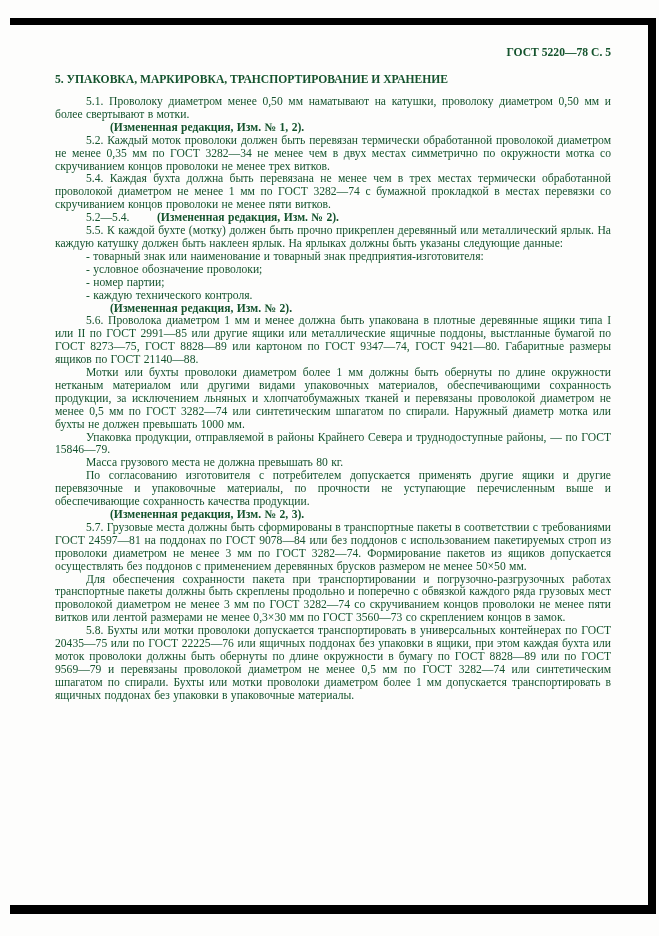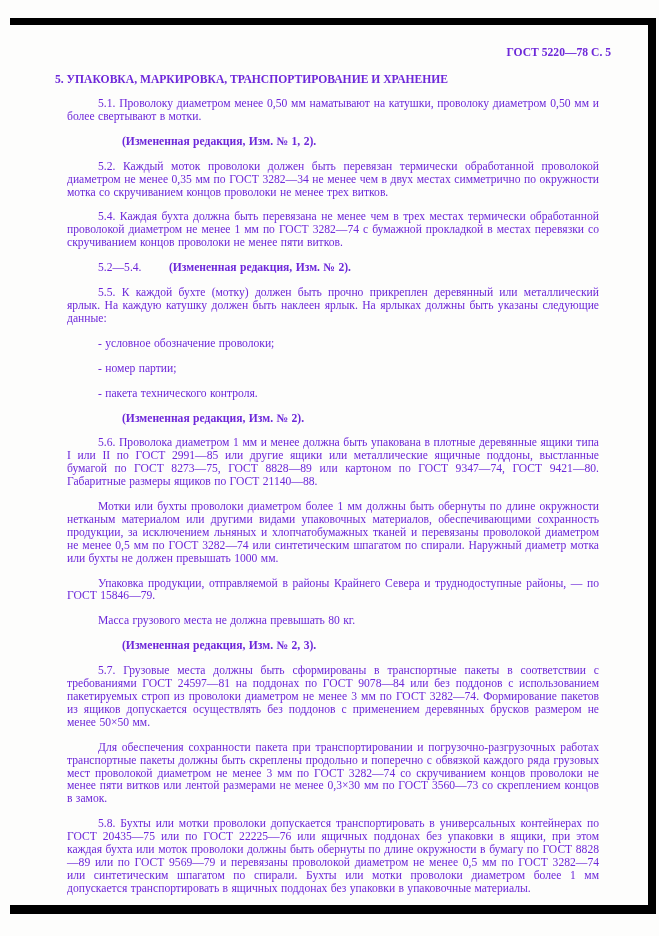--- a/index.html
+++ b/index.html
@@ -7,21 +7,21 @@
     padding: 0;
     background: #ffffff;
   }
   .page {
     position: relative;
     width: 659px;
     height: 936px;
     background: #fdfdfc;
     overflow: hidden;
     font-family: "Liberation Serif", serif;
-    color: #6d28d9;
+    color: #14532d;
   }
   .bar {
     position: absolute;
     background: #000;
   }
   .bar-top    { left: 10px; top: 18px;  width: 639px; height: 7px; }
   .bar-right  { left: 648px; top: 18px; width: 8px;  height: 896px; }
   .bar-bottom { left: 10px; top: 905px; width: 646px; height: 9px; }
   .content {
     position: absolute;
@@ -36,21 +36,21 @@
     line-height: 13px;
     margin: 0 0 14px 0;
   }
   .title {
     font-weight: bold;
     font-size: 11.6px;
     line-height: 13px;
     margin: 0 0 10px 0;
   }
   .doc-body p.para {
-    margin: 12px;
+    margin: 0;
     text-align: justify;
     text-indent: 31px;
     font-size: 11.6px;
     line-height: 12.9px;
     word-spacing: 0.5px;
   }
   .doc-body .bold {
     font-weight: bold;
     padding-left: 24px;
   }
@@ -66,27 +66,29 @@
   <div class="content">
     <div class="header">ГОСТ 5220—78 С. 5</div>
     <h1 class="title">5. УПАКОВКА, МАРКИРОВКА, ТРАНСПОРТИРОВАНИЕ И ХРАНЕНИЕ</h1>
     <div class="doc-body">
         <p class="para"><span>5.1. Проволоку диаметром менее 0,50 мм наматывают на катушки, проволоку диаметром 0,50 мм и более свертывают в мотки.</span></p>
         <p class="para"><span class="bold">(Измененная редакция, Изм. № 1, 2).</span></p>
         <p class="para"><span>5.2. Каждый моток проволоки должен быть перевязан термически обработанной проволокой диаметром не менее 0,35 мм по ГОСТ 3282—34 не менее чем в двух местах симметрично по окружности мотка со скручиванием концов проволоки не менее трех витков.</span></p>
         <p class="para"><span>5.4. Каждая бухта должна быть перевязана не менее чем в трех местах термически обработанной проволокой диаметром не менее 1 мм по ГОСТ 3282—74 с бумажной прокладкой в местах перевязки со скручиванием концов проволоки не менее пяти витков.</span></p>
         <p class="para"><span>5.2—5.4. </span><span class="bold">(Измененная редакция, Изм. № 2).</span></p>
         <p class="para"><span>5.5. К каждой бухте (мотку) должен быть прочно прикреплен деревянный или металлический ярлык. На каждую катушку должен быть наклеен ярлык. На ярлыках должны быть указаны следующие данные:</span></p>
+        <p class="para"><span>- товарный знак или наименование и товарный знак предприятия-изготовителя:</span></p>
         <p class="para"><span>- условное обозначение проволоки;</span></p>
         <p class="para"><span>- номер партии;</span></p>
-        <p class="para"><span>- пакета технического контроля.</span></p>
+        <p class="para"><span>- каждую технического контроля.</span></p>
         <p class="para"><span class="bold">(Измененная редакция, Изм. № 2).</span></p>
         <p class="para"><span>5.6. Проволока диаметром 1 мм и менее должна быть упакована в плотные деревянные ящики типа I или II по ГОСТ 2991—85 или другие ящики или металлические ящичные поддоны, выстланные бумагой по ГОСТ 8273—75, ГОСТ 8828—89 или картоном по ГОСТ 9347—74, ГОСТ 9421—80. Габаритные размеры ящиков по ГОСТ 21140—88.</span></p>
         <p class="para"><span>Мотки или бухты проволоки диаметром более 1 мм должны быть обернуты по длине окружности нетканым материалом или другими видами упаковочных материалов, обеспечивающими сохранность продукции, за исключением льняных и хлопчатобумажных тканей и перевязаны проволокой диаметром не менее 0,5 мм по ГОСТ 3282—74 или синтетическим шпагатом по спирали. Наружный диаметр мотка или бухты не должен превышать 1000 мм.</span></p>
         <p class="para"><span>Упаковка продукции, отправляемой в районы Крайнего Севера и труднодоступные районы, — по ГОСТ 15846—79.</span></p>
         <p class="para"><span>Масса грузового места не должна превышать 80 кг.</span></p>
+        <p class="para"><span>По согласованию изготовителя с потребителем допускается применять другие ящики и другие перевязочные и упаковочные материалы, по прочности не уступающие перечисленным выше и обеспечивающие сохранность качества продукции.</span></p>
         <p class="para"><span class="bold">(Измененная редакция, Изм. № 2, 3).</span></p>
         <p class="para"><span>5.7. Грузовые места должны быть сформированы в транспортные пакеты в соответствии с требованиями ГОСТ 24597—81 на поддонах по ГОСТ 9078—84 или без поддонов с использованием пакетируемых строп из проволоки диаметром не менее 3 мм по ГОСТ 3282—74. Формирование пакетов из ящиков допускается осуществлять без поддонов с применением деревянных брусков размером не менее 50×50 мм.</span></p>
         <p class="para"><span>Для обеспечения сохранности пакета при транспортировании и погрузочно-разгрузочных работах транспортные пакеты должны быть скреплены продольно и поперечно с обвязкой каждого ряда грузовых мест проволокой диаметром не менее 3 мм по ГОСТ 3282—74 со скручиванием концов проволоки не менее пяти витков или лентой размерами не менее 0,3×30 мм по ГОСТ 3560—73 со скреплением концов в замок.</span></p>
         <p class="para"><span>5.8. Бухты или мотки проволоки допускается транспортировать в универсальных контейнерах по ГОСТ 20435—75 или по ГОСТ 22225—76 или ящичных поддонах без упаковки в ящики, при этом каждая бухта или моток проволоки должны быть обернуты по длине окружности в бумагу по ГОСТ 8828—89 или по ГОСТ 9569—79 и перевязаны проволокой диаметром не менее 0,5 мм по ГОСТ 3282—74 или синтетическим шпагатом по спирали. Бухты или мотки проволоки диаметром более 1 мм допускается транспортировать в ящичных поддонах без упаковки в упаковочные материалы.</span></p>
       </div>
   </div>
 </div>
 
 </body></html>

